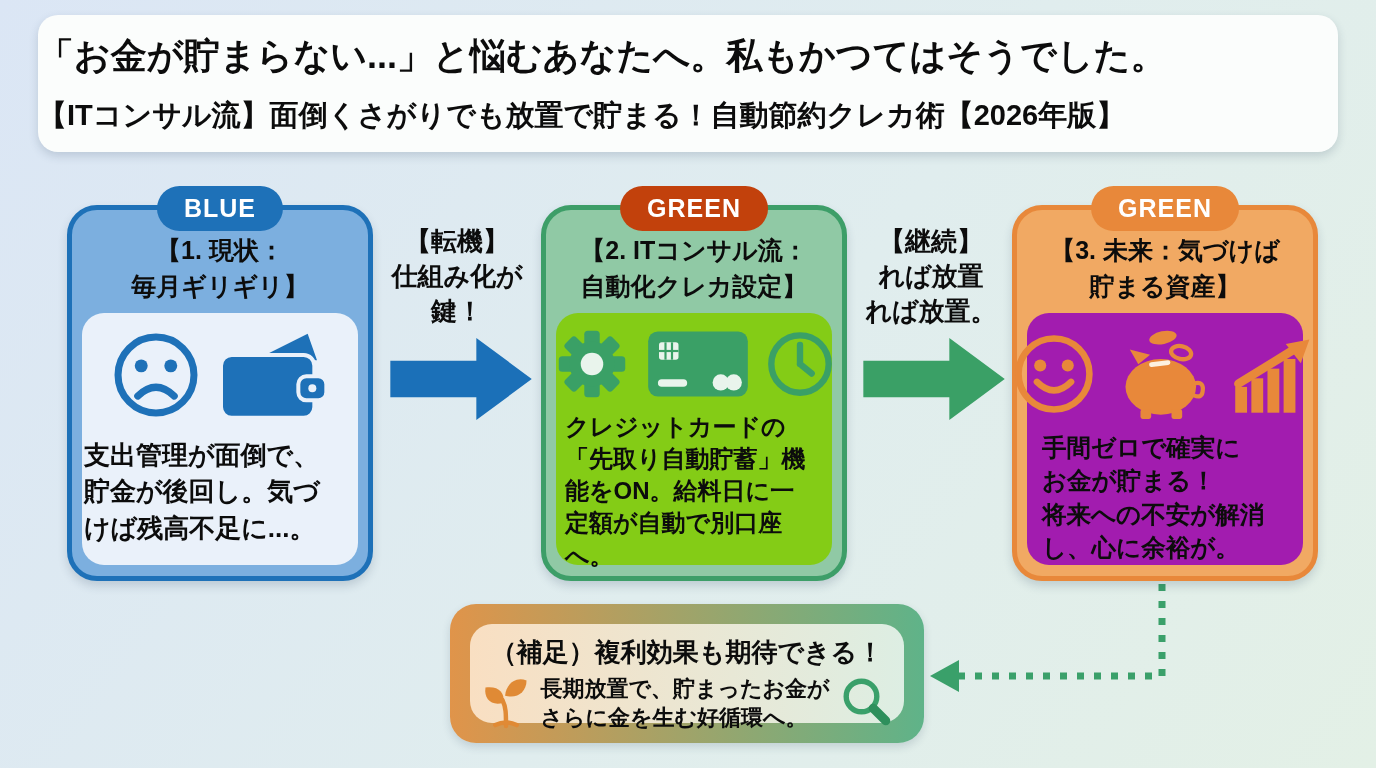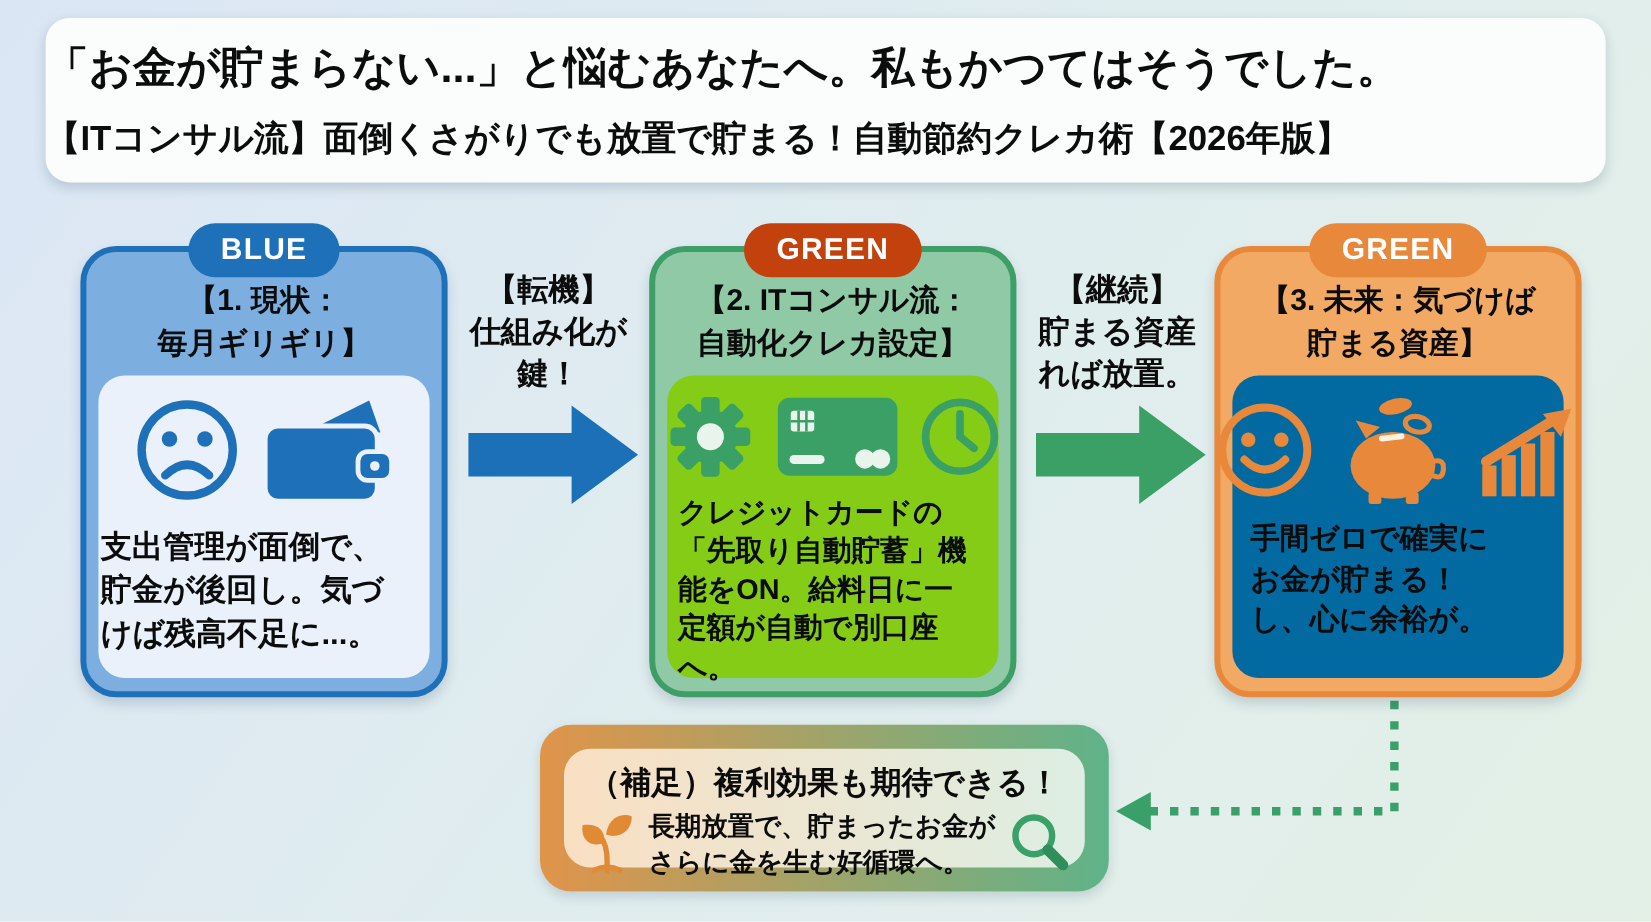--- a/index.html
+++ b/index.html
@@ -42,21 +42,21 @@
   .card-orange .badge{background:#e8883a;}
 
   .card-title{margin-top:23px;text-align:center;font-size:25px;line-height:1.42;font-weight:700;}
 
   .panel{
     position:absolute;left:10px;right:10px;top:103px;bottom:11px;
     border-radius:22px;display:flex;flex-direction:column;align-items:center;
   }
   .card-blue  .panel{background:#eaf1fa;}
   .card-green .panel{background:#84cc16;}
-  .card-orange .panel{background:#0369a1;}
+  .card-orange .panel{background:#a21caf;}
 
   .icons-row{display:flex;align-items:center;gap:16px;height:104px;margin-top:12px;}
   .card-body{align-self:stretch;margin-top:4px;text-align:left;}
   .card-blue  .card-body{font-size:26px;line-height:1.40;padding:0 2px;margin-top:8px;}
   .card-green .card-body{font-size:24px;line-height:1.34;padding:0 9px;}
   .card-orange .card-body{font-size:24.5px;line-height:1.37;padding:0 15px;}
 
   
   .transition-label{top:224px;width:164px;text-align:center;font-size:26px;line-height:1.35;font-weight:700;}
   .t1{left:375px;} .t2{left:849px;}
@@ -181,21 +181,21 @@
       <div>クレジットカードの</div>
       <div>「先取り自動貯蓄」機</div>
       <div>能をON。給料日に一</div>
       <div>定額が自動で別口座へ。</div>
     </div>
   </div>
 </section>
 
 <div class="abs transition-label t2">
   <div>【継続】</div>
-  <div>貯まる資産</div>
+  <div>れば放置</div>
   <div>れば放置。</div>
 </div>
 <div class="abs arrow-wrap a2">
   <svg width="148" height="86" viewBox="0 0 150 90">
     <polygon points="0,26 90,26 90,2 148,45 90,88 90,64 0,64" fill="#3aa066"></polygon>
   </svg>
 </div>
 
 <section class="abs card card-orange">
   <div class="badge">GREEN</div>
@@ -236,20 +236,21 @@
             <rect x="48" y="22" width="11" height="50"></rect>
           </g>
           <path d="M6,45 L58,13" fill="none" stroke="#e8883a" stroke-width="8" stroke-linecap="round"></path>
           <polygon points="72,4 50,8 64,26" fill="#e8883a"></polygon>
         </svg>
       </span>
     </div>
     <div class="card-body">
       <div>手間ゼロで確実に</div>
       <div>お金が貯まる！</div>
+      <div>将来への不安が解消</div>
       <div>し、心に余裕が。</div>
     </div>
   </div>
 </section>
 
 <aside class="abs note-outer">
   <div class="note-inner">
     <div class="note-title">（補足）複利効果も期待できる！</div>
     <div class="note-row">
       <span>

